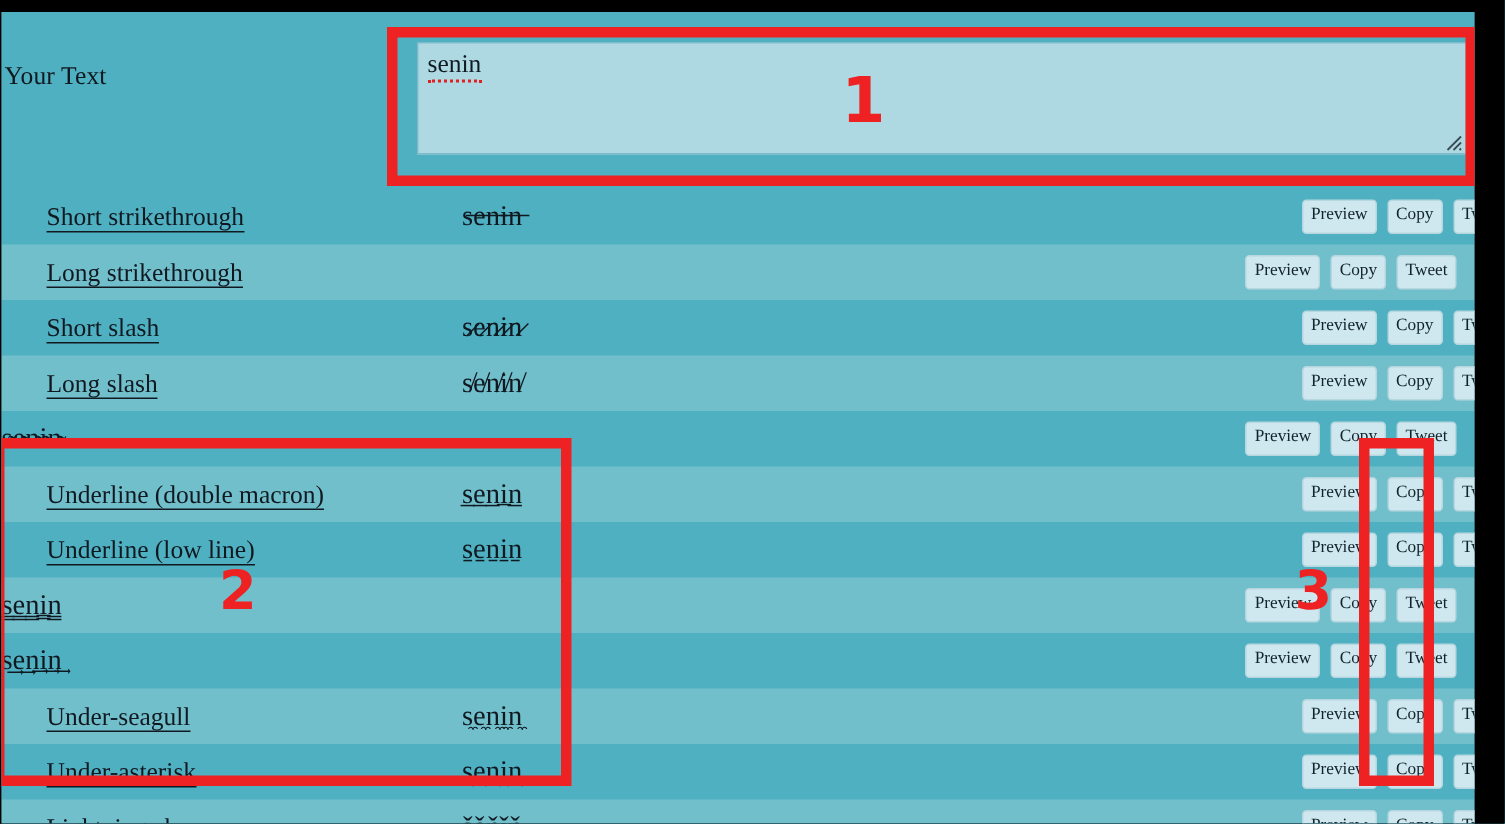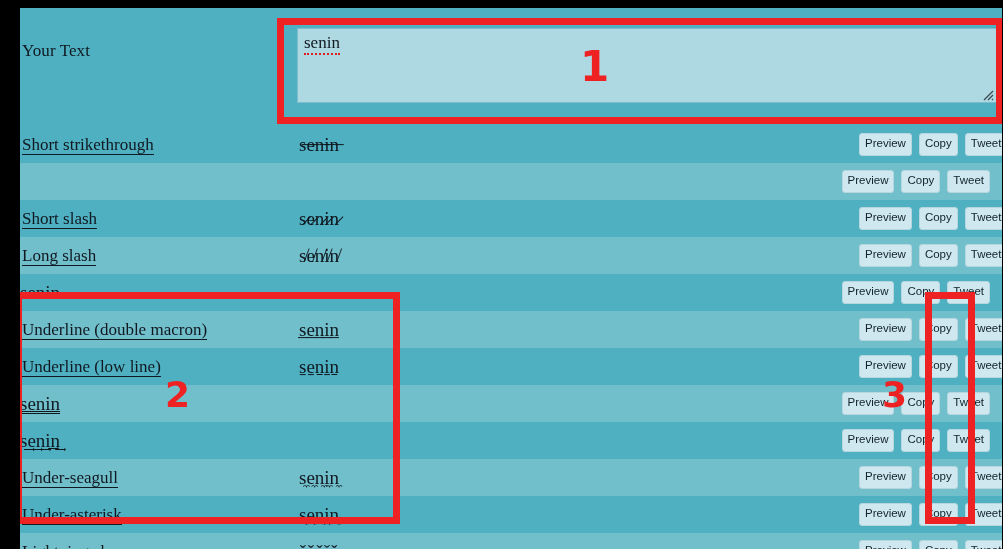--- a/index.html
+++ b/index.html
@@ -14,21 +14,21 @@
   #app {
     position: relative;
     width: 1003px;
     height: 549px;
     background: #000000;
   }
 
   
   .page {
     position: absolute;
-    left: 20px;
+    left: 1px;
     top: 8px;
     width: 982px;
     height: 541px;
     background: #4fb0c1;
     overflow: hidden;
   }
 
   
   .toprow {
     position: relative;
@@ -80,20 +80,21 @@
     height: 37px;
     background: #4fb0c1;
   }
   .row.alt { background: #72bfcc; }
 
   .row .name {
     flex: 0 0 279px;
     padding-left: 2px;
     font-size: 17px;
     color: #101820;
+    margin-left: 28px;
   }
   .row .name span {
     border-bottom: 1px solid #101820;
     cursor: pointer;
   }
   .row .sample {
     flex: 0 0 560px;
     font-size: 19px;
     color: #101820;
     white-space: nowrap;
@@ -104,21 +105,21 @@
     justify-content: flex-end;
     align-items: center;
     gap: 7px;
     padding-right: 12px;
   }
   .btn {
     background: #cfe7ee;
     color: #11232b;
     border: 1px solid #b6d7e0;
     border-radius: 3px;
-    font-family: Liberation Sans, sans-serif;
+    font-family: Liberation Serif, serif;
     font-size: 11.5px;
     line-height: 1;
     padding: 4px 5px 5px 5px;
     cursor: pointer;
     white-space: nowrap;
   }
 
   
   .redbox {
     position: absolute;
@@ -169,20 +170,21 @@
         <div class="row">
           <div class="name"><span>Short strikethrough</span></div>
           <div class="sample">s̶e̶n̶i̶n̶</div>
           <div class="actions">
             <div class="btn">Preview</div>
             <div class="btn">Copy</div>
             <div class="btn">Tweet</div>
           </div>
         </div>
         <div class="row alt">
+          <div class="name"><span>Long strikethrough</span></div>
           <div class="actions">
             <div class="btn">Preview</div>
             <div class="btn">Copy</div>
             <div class="btn">Tweet</div>
           </div>
         </div>
         <div class="row">
           <div class="name"><span>Short slash</span></div>
           <div class="sample">s̷e̷n̷i̷n̷</div>
           <div class="actions">

